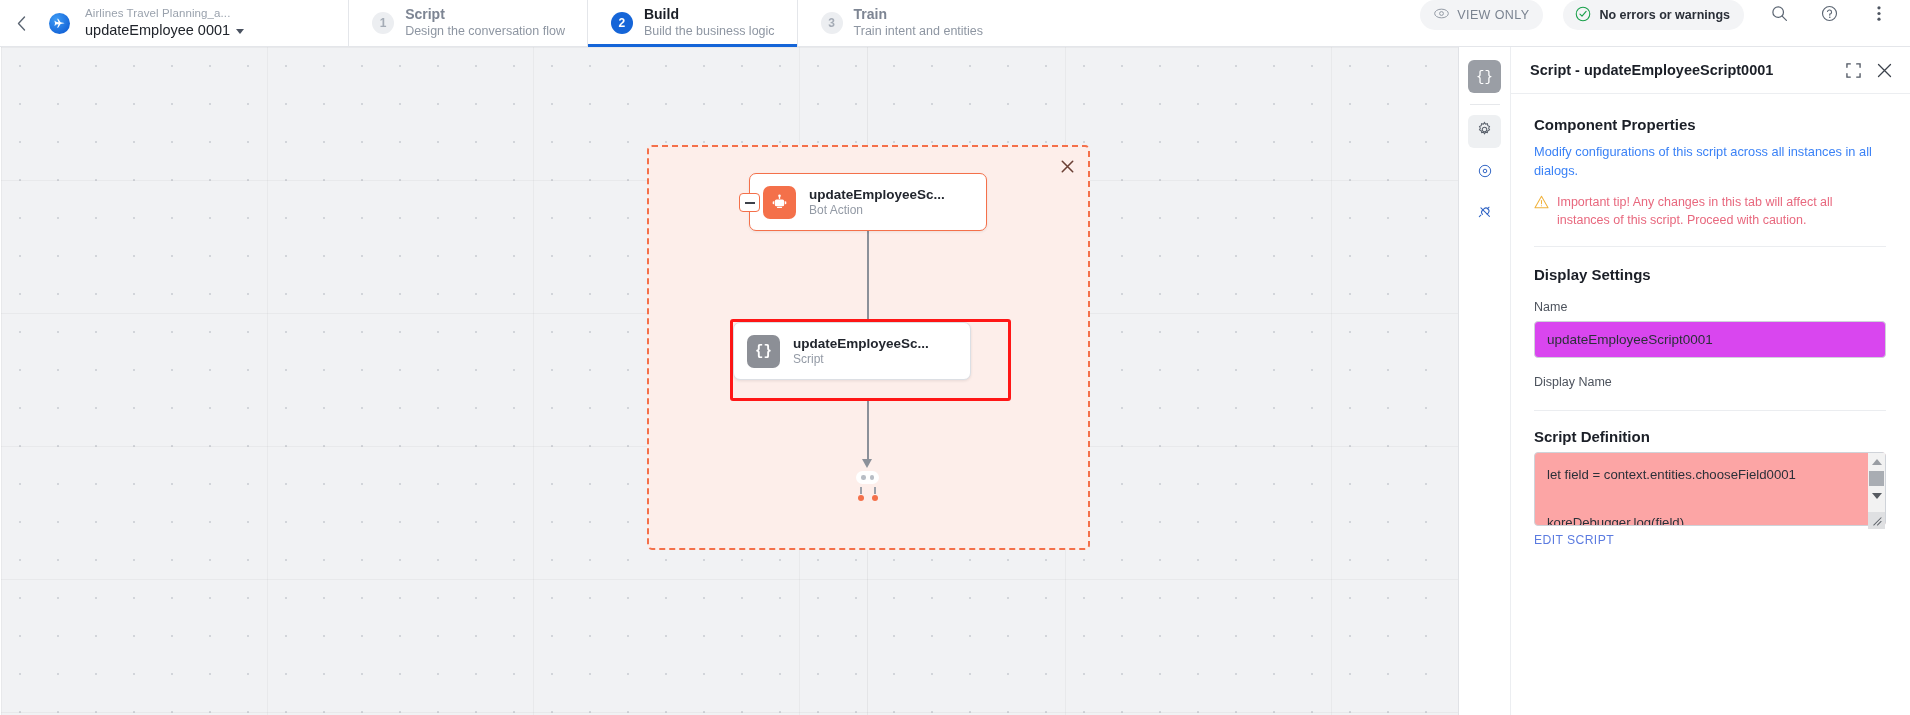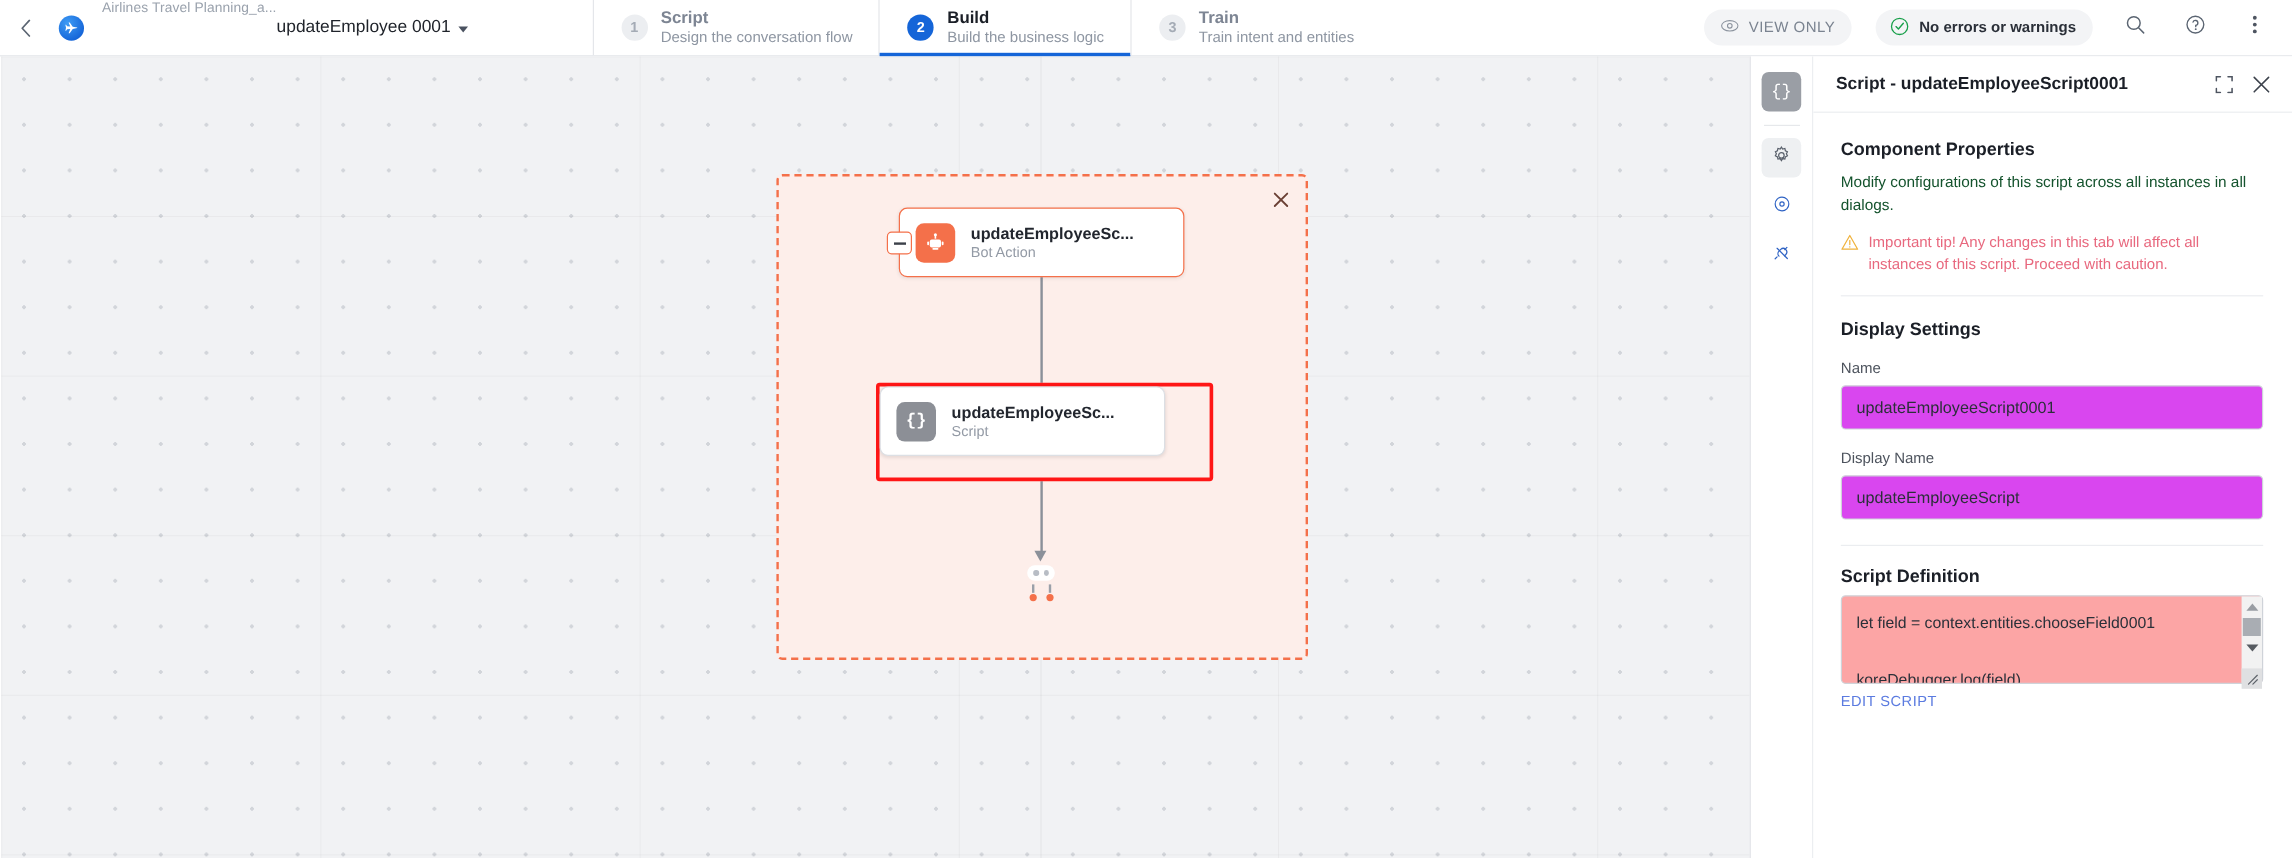--- a/index.html
+++ b/index.html
@@ -26,21 +26,21 @@
   .app-logo {
     width: 34px; display: flex; align-items: center; justify-content: center;
   }
   .logo-circle {
     width: 21px; height: 21px; border-radius: 50%;
     background: radial-gradient(circle at 35% 30%, #3d9bf5 0%, #1565d8 75%);
     display: flex; align-items: center; justify-content: center;
     color: #fff;
   }
   .title-block {
-    display: flex; flex-direction: row; justify-content: center;
+    display: flex; flex-direction: column; justify-content: center;
     padding-left: 9px;
   }
   .crumb-top {
     font-size: 11.5px; color: #9aa2ad; line-height: 15px;
     letter-spacing: .1px;
   }
   .crumb-main {
     font-size: 14.5px; color: #20242b; line-height: 19px;
     display: flex; align-items: center; gap: 6px;
   }
@@ -69,21 +69,21 @@
     display: flex; align-items: center; justify-content: center;
     flex: none;
   }
   .step.active .step-num { background: #1565d8; color: #fff; }
   .step-txt { display: flex; flex-direction: column; }
   .step-title { font-size: 14px; font-weight: bold; color: #7d8593; line-height: 17px; }
   .step.active .step-title { color: #1b1f27; }
   .step-sub { font-size: 12.5px; color: #8e96a2; line-height: 17px; }
 
   .topbar-right {
-    margin-left: auto; display: flex; align-items: center; gap: 20px;
+    margin-left: auto; display: flex; align-items: flex-start; gap: 20px;
     padding-right: 16px;
   }
   .pill {
     display: flex; align-items: center; gap: 8px;
     height: 30px; padding: 0 14px; border-radius: 15px;
     background: #f3f4f6; font-size: 12.5px; cursor: pointer;
   }
   .pill.view-only { color: #7a8390; letter-spacing: .4px; }
   .pill.status { color: #2a2f38; font-weight: bold; padding-left: 12px; }
   .icon-btn {
@@ -229,21 +229,21 @@
     height: 47px; display: flex; align-items: center;
     padding: 0 18px 0 19px; border-bottom: 1px solid #eceef1;
   }
   .panel-title { font-size: 14.5px; font-weight: bold; color: #1b1f27; }
   .panel-head-actions { margin-left: auto; display: flex; align-items: center; gap: 16px; }
   .phi { color: #4e5561; cursor: pointer; display: flex; }
 
   .panel-scroll { flex: 1; padding: 22px 24px 0 23px; overflow: hidden; }
   .sec-title { font-size: 15px; font-weight: bold; color: #1b1f27; }
   .sec-desc {
-    font-size: 12.8px; color: #14532d; line-height: 19px; margin-top: 9px;
+    font-size: 12.8px; color: #3b82f6; line-height: 19px; margin-top: 9px;
     max-width: 340px;
   }
   .tip {
     display: flex; gap: 8px; margin-top: 13px;
     font-size: 12.5px; color: #e8687e; line-height: 18px;
     max-width: 350px;
   }
   .tip svg { flex: none; margin-top: 2px; }
   .divider { height: 1px; background: #ebedf0; margin: 17px 0 0; }
 
@@ -508,21 +508,20 @@
       </div>
 
       <div class="divider"></div>
 
       <div class="sec-title-2">Display Settings</div>
 
       <div class="field-label">Name</div>
       <input class="field-input" value="updateEmployeeScript0001" style="">
 
       <div class="field-label">Display Name</div>
-      <input class="field-input" value="updateEmployeeScript" style="">
 
       <div class="divider" style="margin-top:21px;"></div>
 
       <div class="sec-title-2" style="margin-top:17px;">Script Definition</div>
 
       <div class="code-wrap">
         <textarea class="code-area" spellcheck="false" style="">let field = context.entities.chooseField0001
 
 koreDebugger.log(field)
 if(field === "firstName") {</textarea>

